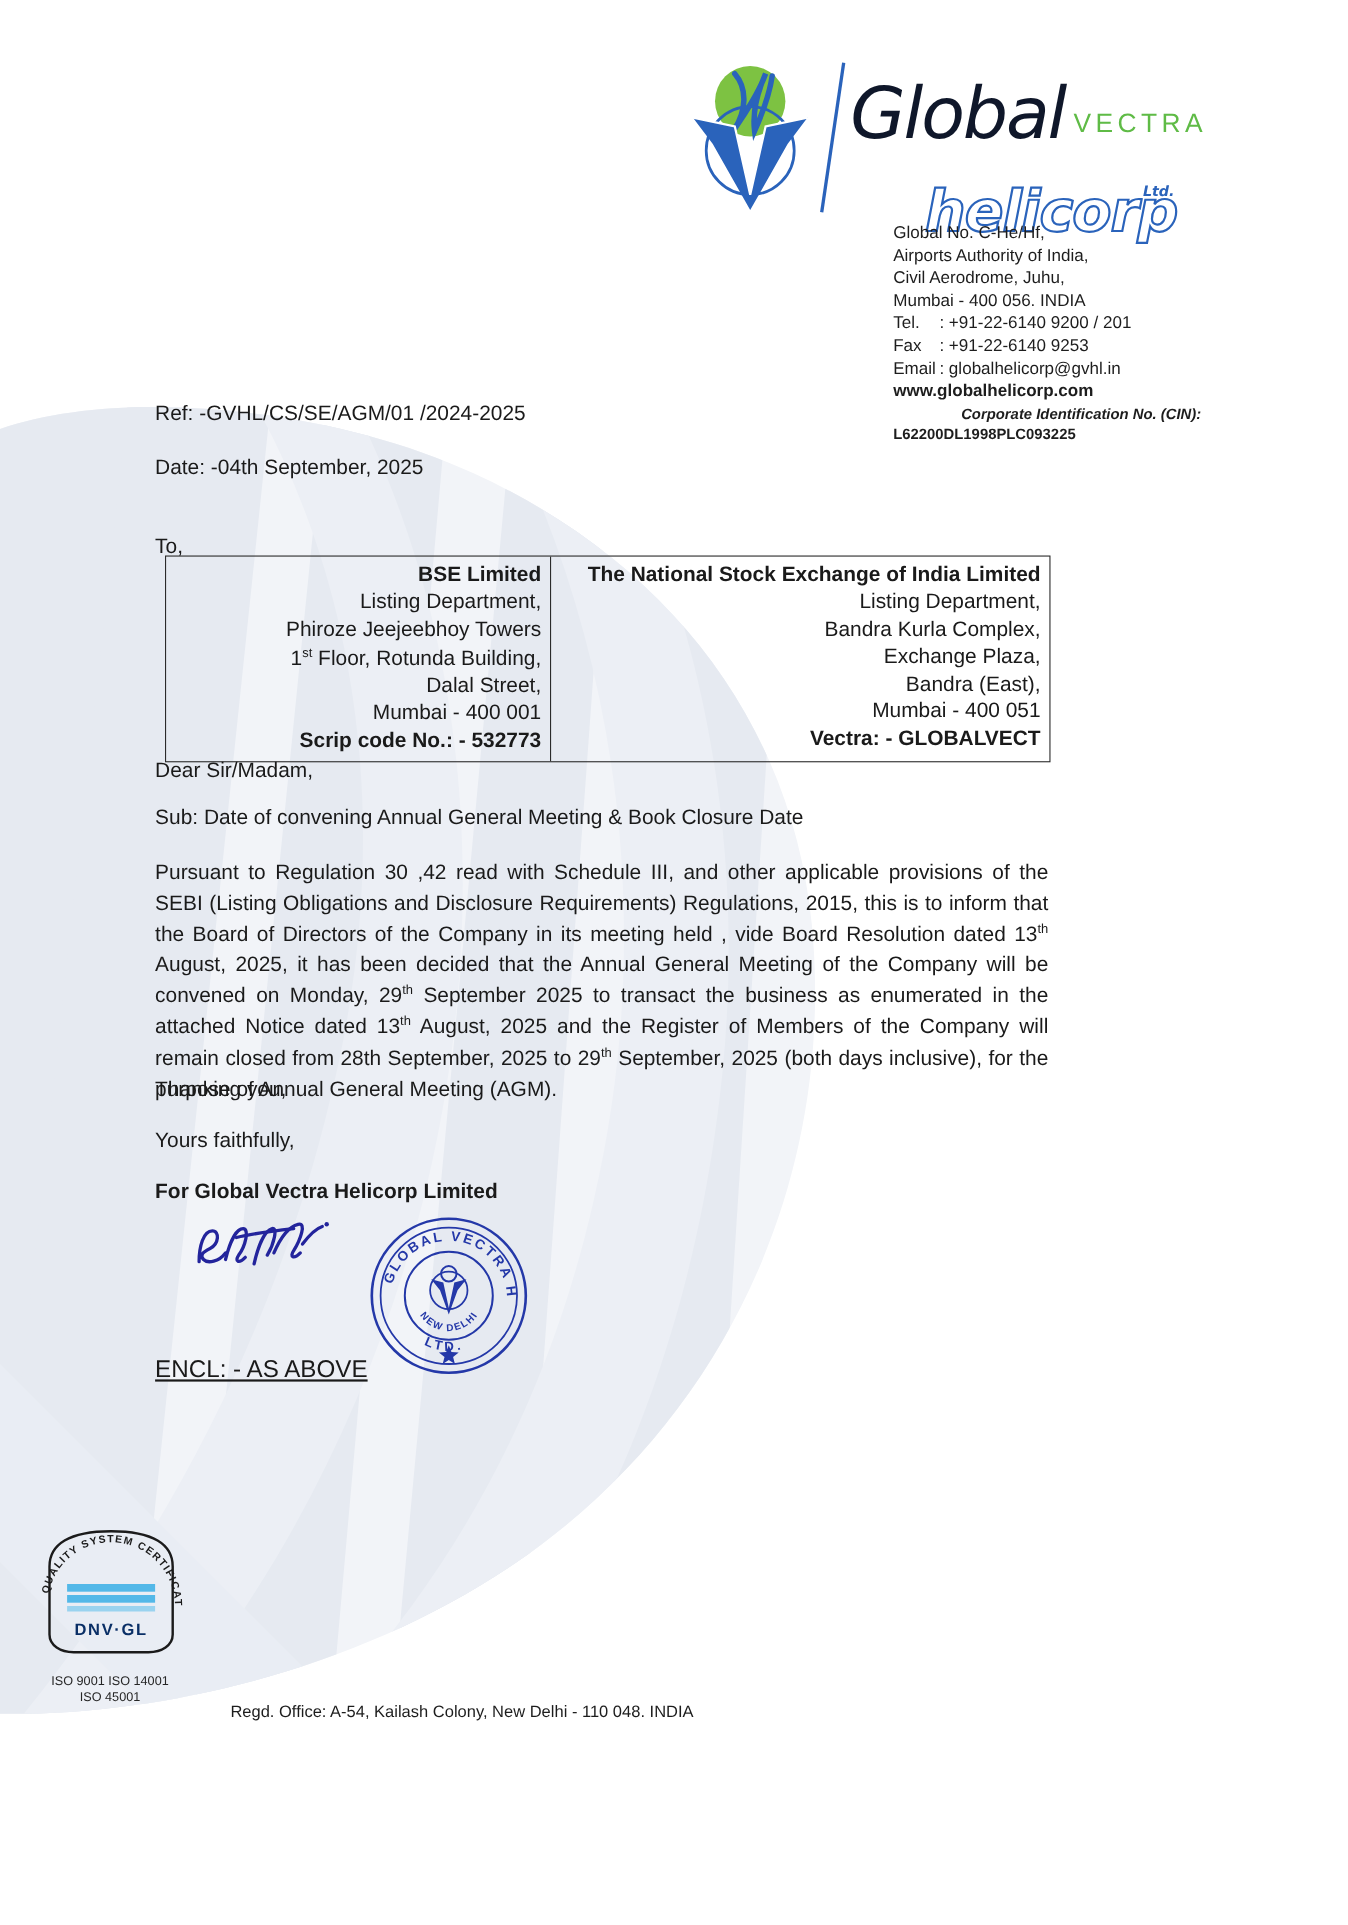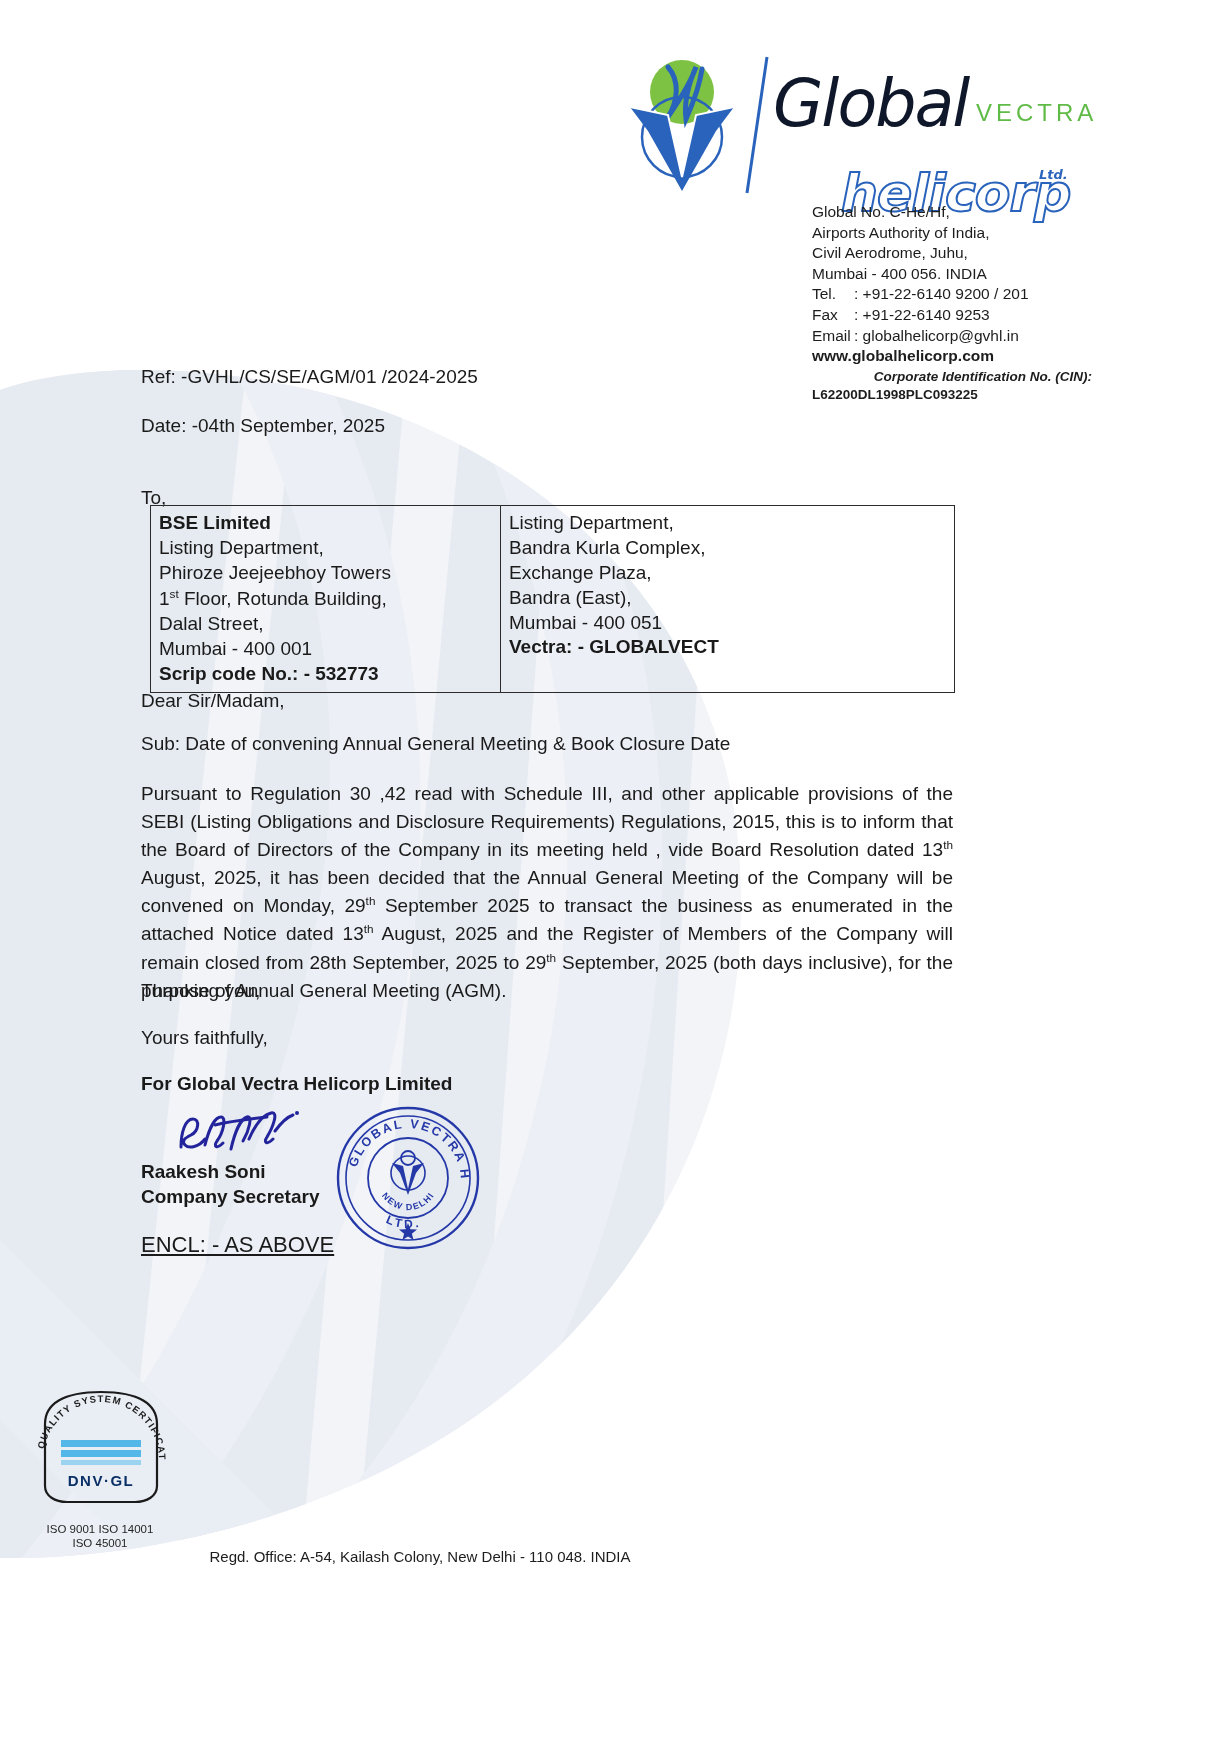--- a/index.html
+++ b/index.html
@@ -97,20 +97,21 @@
   .recipients {
     position: absolute; left: 150px; top: 505px;
     width: 805px;
     border: 1.5px solid #2b2b2b;
     display: flex;
   }
   .recip-cell {
     padding: 5px 8px 6px 8px;
     font-size: 19px;
     line-height: 1.31;
+    text-align: right;
   }
   .recip-cell.left { width: 350px; border-right: 1.5px solid #2b2b2b; }
   .recip-cell.right { width: 453px; }
   .recip-title { font-weight: bold; }
   .recip-code { font-weight: bold; }
   .recip-line { white-space: nowrap; }
   .recip-line sup { font-size: 0.62em; vertical-align: super; }
 
   .salutation {
     position: absolute; left: 141px; top: 690px;
@@ -253,20 +254,21 @@
     <div class="recip-cell left">
       <div class="recip-line recip-title">BSE Limited</div>
       <div class="recip-line">Listing Department,</div>
       <div class="recip-line">Phiroze Jeejeebhoy Towers</div>
       <div class="recip-line"><span>1</span><sup>st</sup><span> Floor, Rotunda Building,</span></div>
       <div class="recip-line">Dalal Street,</div>
       <div class="recip-line">Mumbai - 400 001</div>
       <div class="recip-line recip-code">Scrip code No.: - 532773</div>
     </div>
     <div class="recip-cell right">
+      <div class="recip-line recip-title">The National Stock Exchange of India Limited</div>
       <div class="recip-line"> Listing Department,</div>
       <div class="recip-line">Bandra Kurla Complex,</div>
       <div class="recip-line">Exchange Plaza,</div>
       <div class="recip-line">Bandra (East),</div>
       <div class="recip-line">Mumbai - 400 051</div>
       <div class="recip-line recip-code">Vectra: - GLOBALVECT</div>
     </div>
   </div>
 
   <div class="salutation">Dear Sir/Madam,</div>
@@ -316,24 +318,20 @@
       <g transform="translate(73,70)">
         <circle cx="0" cy="-2" r="17" fill="none" stroke="#2438a8" stroke-width="1.6"></circle>
         <path d="M-16,-12 L-5,-9 L0,14 L5,-9 L16,-12 L8,-2 L0,20 L-8,-2 Z" fill="#2438a8"></path>
         <circle cx="0" cy="-17" r="7" fill="none" stroke="#2438a8" stroke-width="1.8"></circle>
       </g>
       <polygon points="73,118 75.4,124.2 82,124.6 76.9,128.7 78.6,135 73,131.4 67.4,135
                        69.1,128.7 64,124.6 70.6,124.2" fill="#2438a8"></polygon>
     </svg>
   </div>
 
-  <div class="signer">
-    <div>Raakesh Soni</div>
-    <div>Company Secretary</div>
-  </div>
 
   <div class="encl">ENCL: - AS ABOVE</div>
 
   <div class="dnv">
     <svg width="132" height="120" viewBox="0 0 132 120" aria-hidden="true">
       <defs>
         <path id="dnvArc" d="M 8,70 A 58,58 0 0 1 124,70"></path>
       </defs>
       <path d="M10,34 C10,14 28,2 66,2 C104,2 122,14 122,34 L122,96
                C122,106 112,112 100,112 L32,112 C20,112 10,106 10,96 Z" fill="none" stroke="#1b1b1b" stroke-width="2.2"></path>

